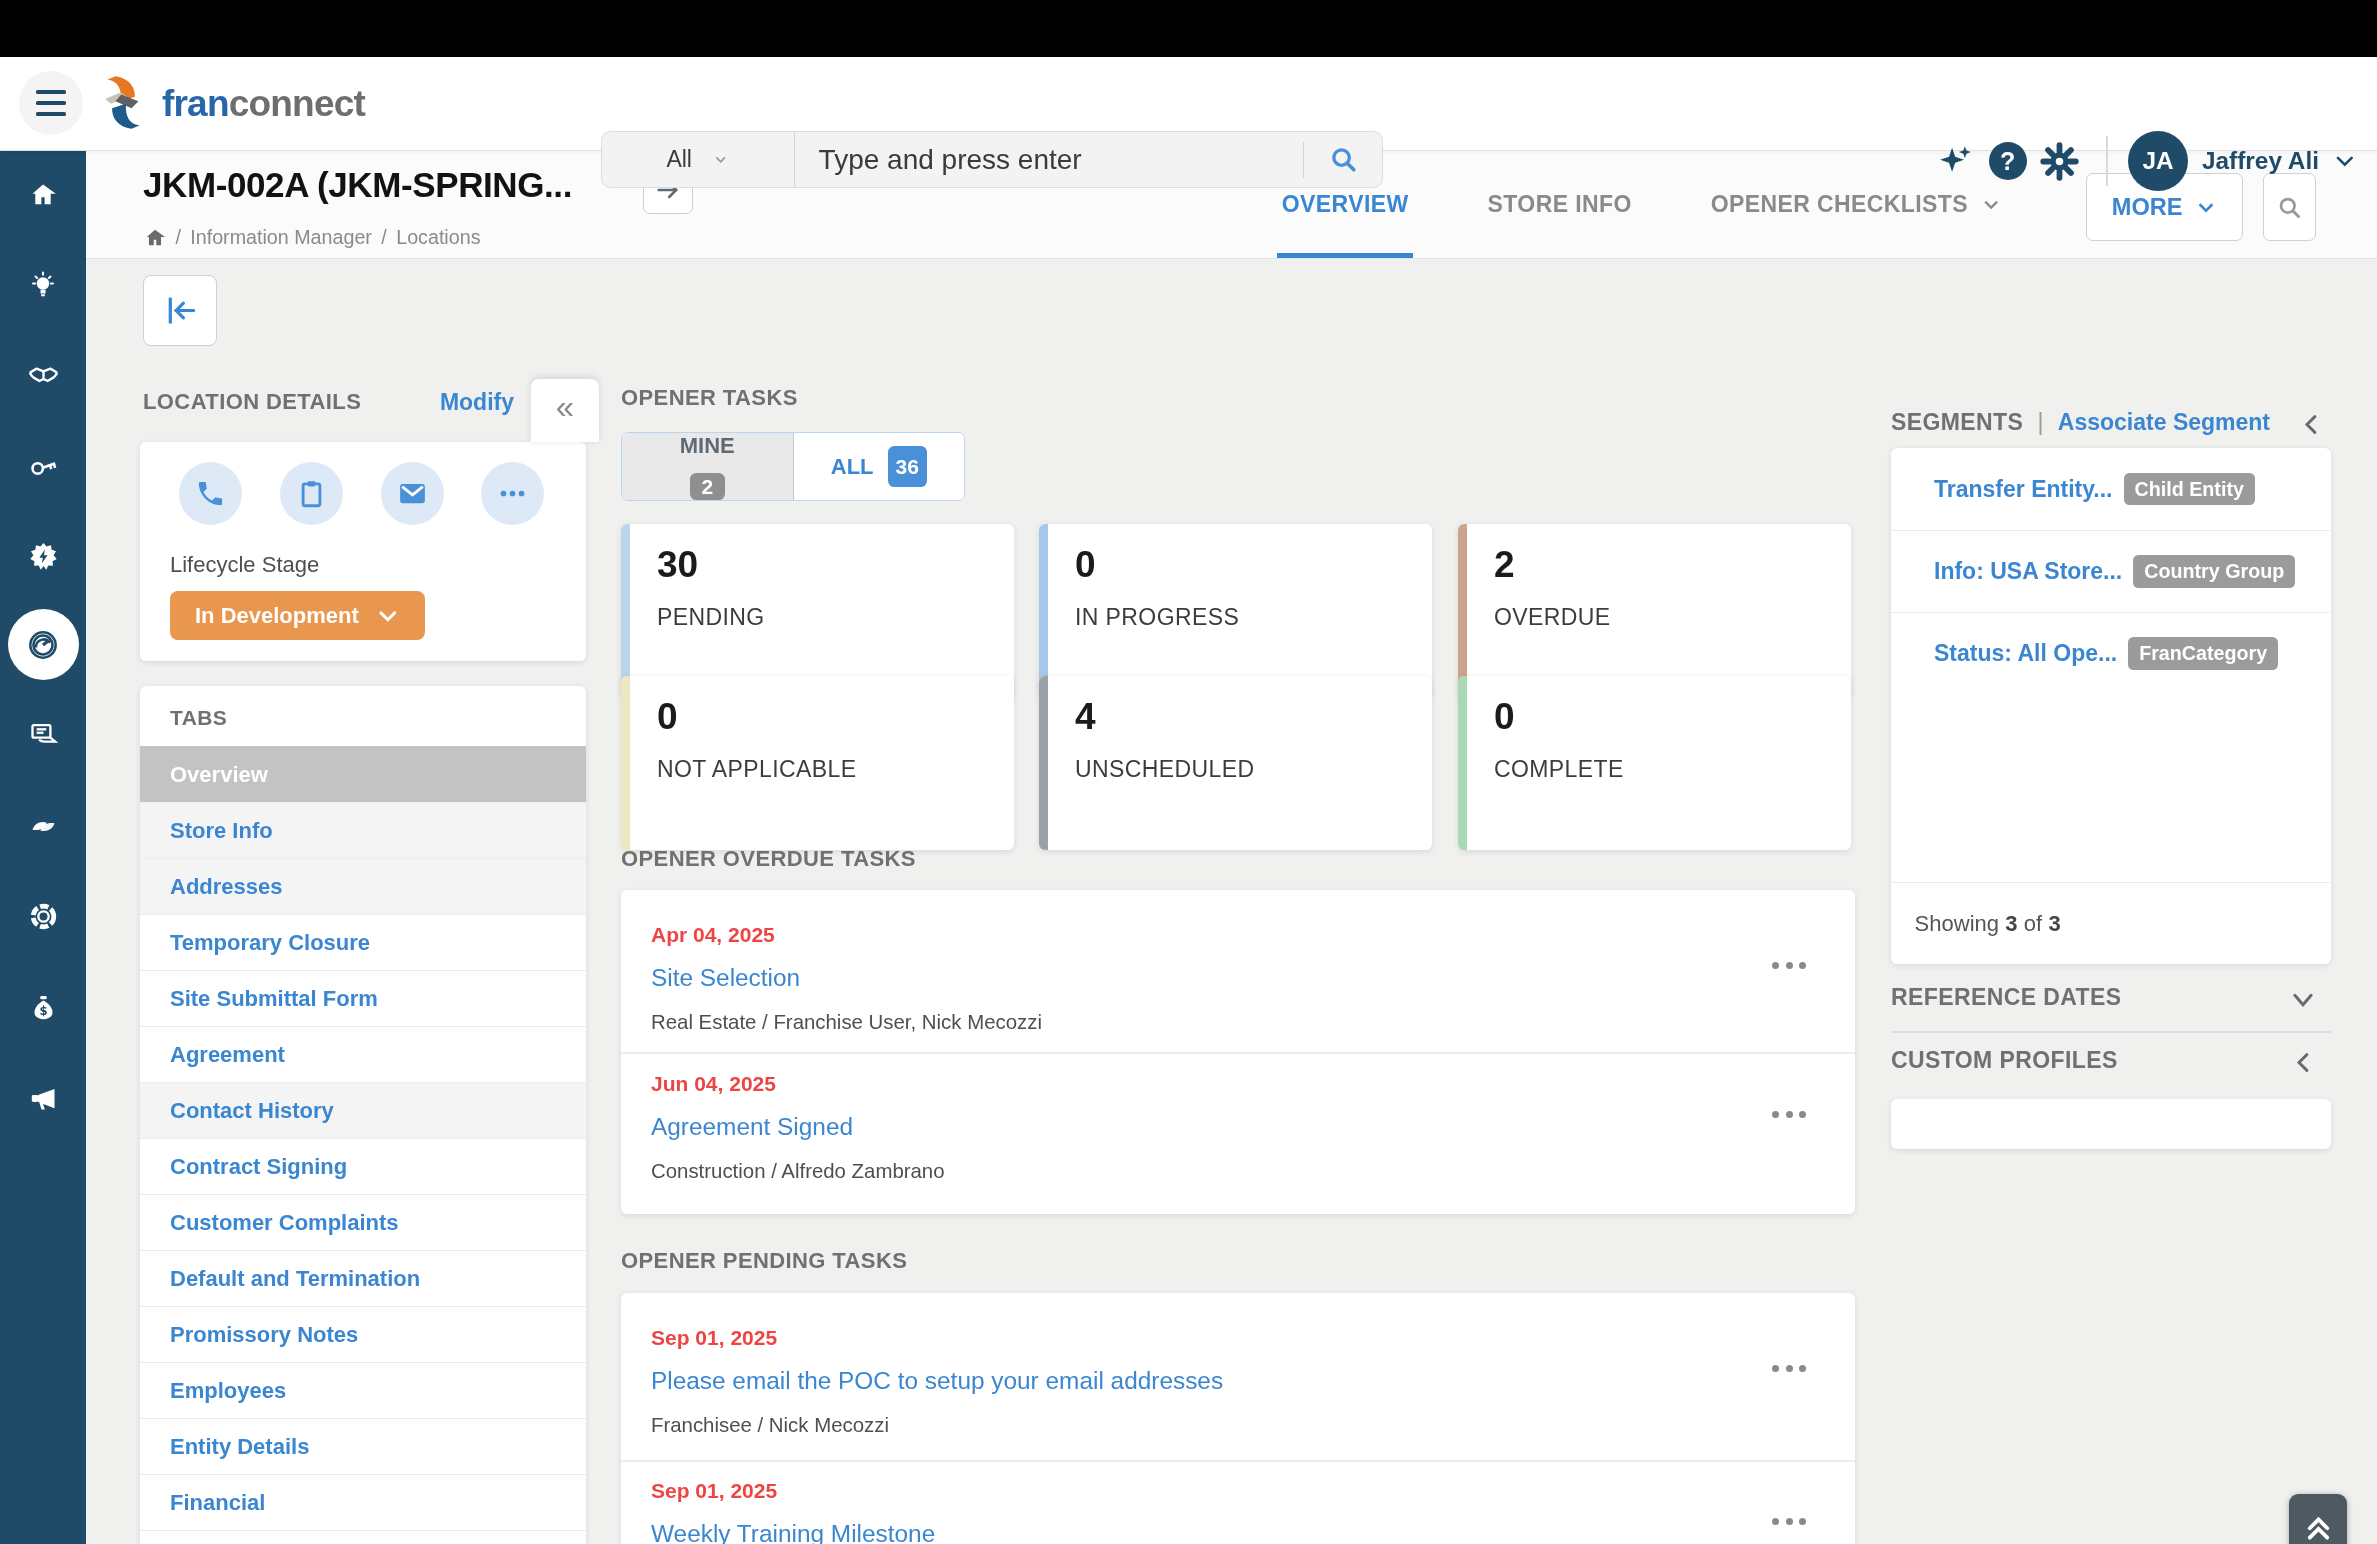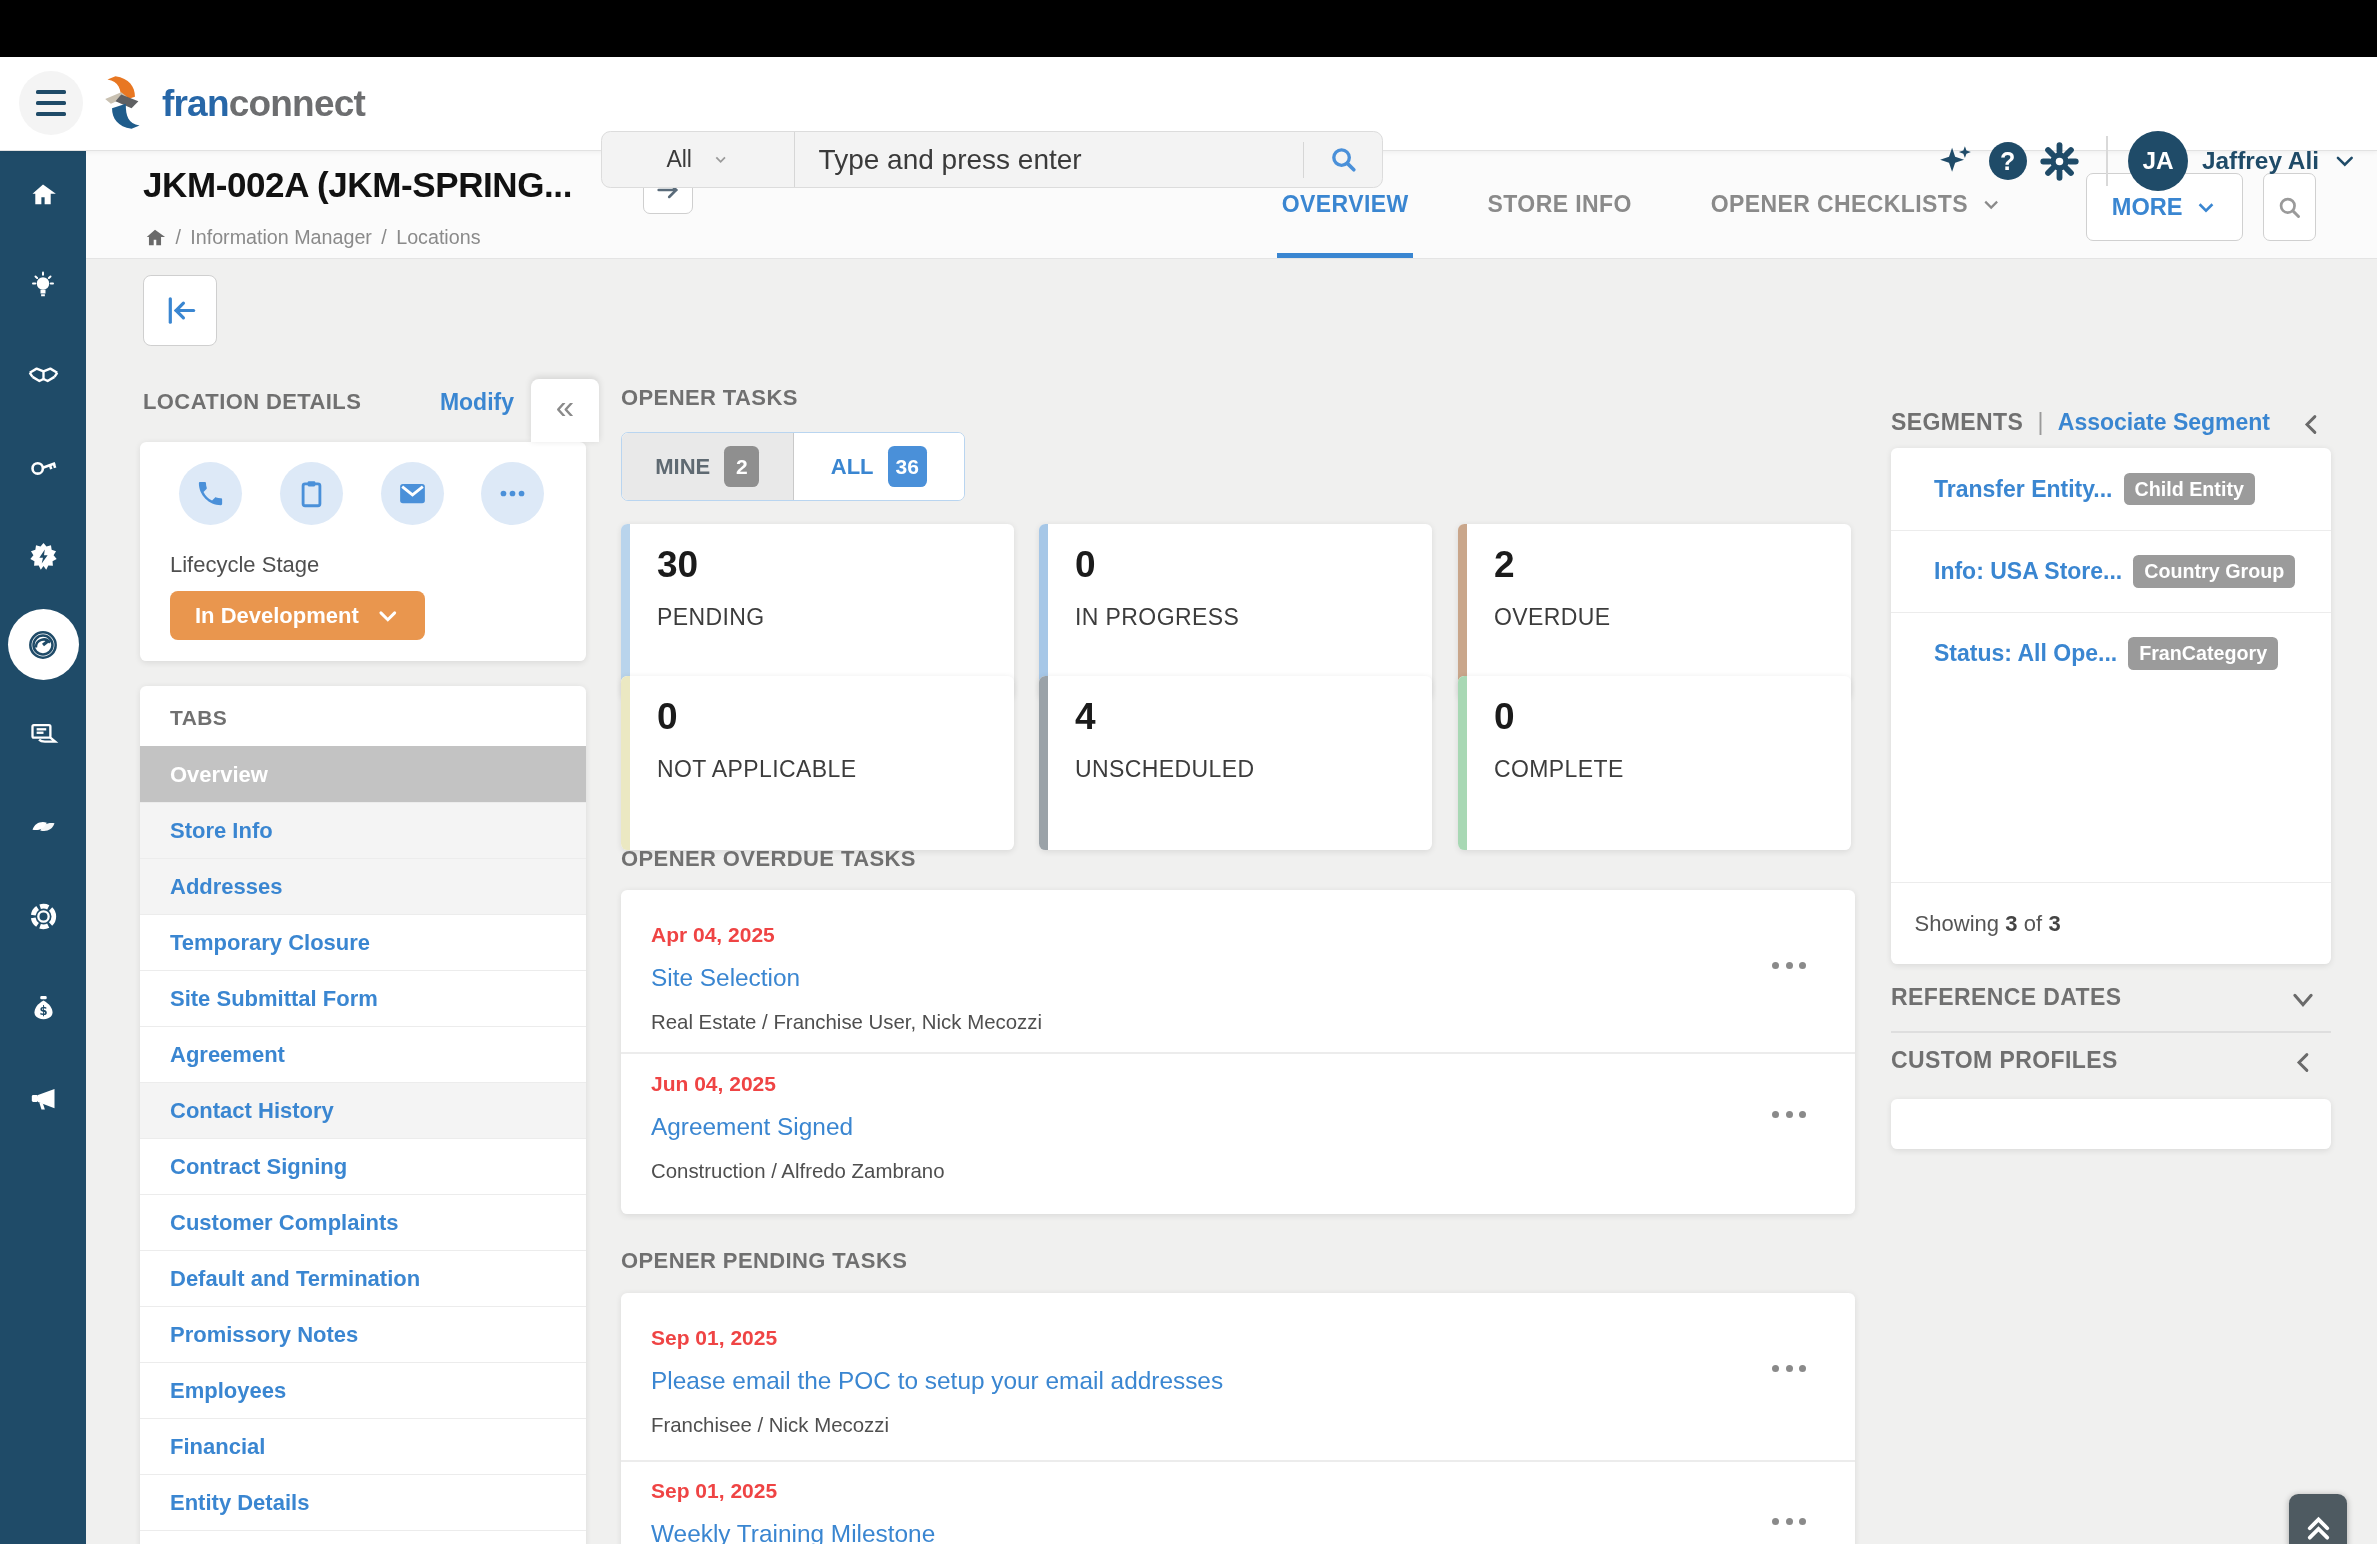--- a/index.html
+++ b/index.html
@@ -88,21 +88,21 @@
   .trow { height:56px; line-height:56px; padding-left:30px; font-size:22px; font-weight:600; color:#3a86d1;
     border-top:0.8px solid #ececec; cursor:pointer; background:#fff; white-space:nowrap; }
   .trow.shade { background:#f4f4f4; }
   .trow.sel { background:#c3c3c3; color:#fff; border-top:0.8px solid #c3c3c3; }
 
   
   .ot-head { left:621px; top:385px; }
   .toggle { position:absolute; left:621px; top:432px; width:344px; height:69px; border:1.6px solid #b9d5f0;
     border-radius:7px; display:flex; overflow:hidden; background:#fff; }
   .tg { flex:1; display:flex; align-items:center; justify-content:center; gap:14px; font-size:22px; font-weight:700; cursor:pointer; }
-  .tg.mine { background:#e9e9e9; color:#5f6a72; border-right:0.8px solid #c9c9c9; }
+  .tg.mine { background:#e9e9e9; color:#5f6a72; border-right:0.8px solid #c9c9c9;flex-direction:column; }
   .tg.all  { background:#fff; color:#3a86d1; }
   .tg-badge { min-width:35px; height:41px; padding:0 7.9px; border-radius:6.3px; color:#fff; font-size:21px; font-weight:700;
     display:flex; align-items:center; justify-content:center; }
   .tg-badge.gray { background:#8f8f8f; } .tg-badge.blue { background:#4a90d9; }
 
   .stat { width:393px; height:174px; overflow:hidden; }
   .stat .stripe { position:absolute; left:0; top:0; bottom:0; width:8.6px; }
   .stat .val { position:absolute; left:36px; top:20.4px; font-size:37px; font-weight:700; color:#1b1b1b; }
   .stat .lab { position:absolute; left:36px; top:80px; font-size:23px; color:#3c3c3c; letter-spacing:0.4px; }
   .s-pending{background:#b9d4ec;} .s-progress{background:#a6c7e7;} .s-overdue{background:#c9a68b;}
@@ -420,22 +420,22 @@
     <div class="trow shade">Addresses</div>
     <div class="trow">Temporary Closure</div>
     <div class="trow">Site Submittal Form</div>
     <div class="trow">Agreement</div>
     <div class="trow shade">Contact History</div>
     <div class="trow">Contract Signing</div>
     <div class="trow">Customer Complaints</div>
     <div class="trow">Default and Termination</div>
     <div class="trow">Promissory Notes</div>
     <div class="trow">Employees</div>
+    <div class="trow">Entity Details</div>
     <div class="trow">Financial</div>
-    <div class="trow">Entity Details</div>
     <div class="trow">Guarantors</div>
   </div>
 
   <div class="sect-h ot-head">OPENER TASKS</div>
 
   <div class="toggle">
     <div class="tg mine">
       <span>MINE</span>
       <span class="tg-badge gray">2</span>
     </div>

